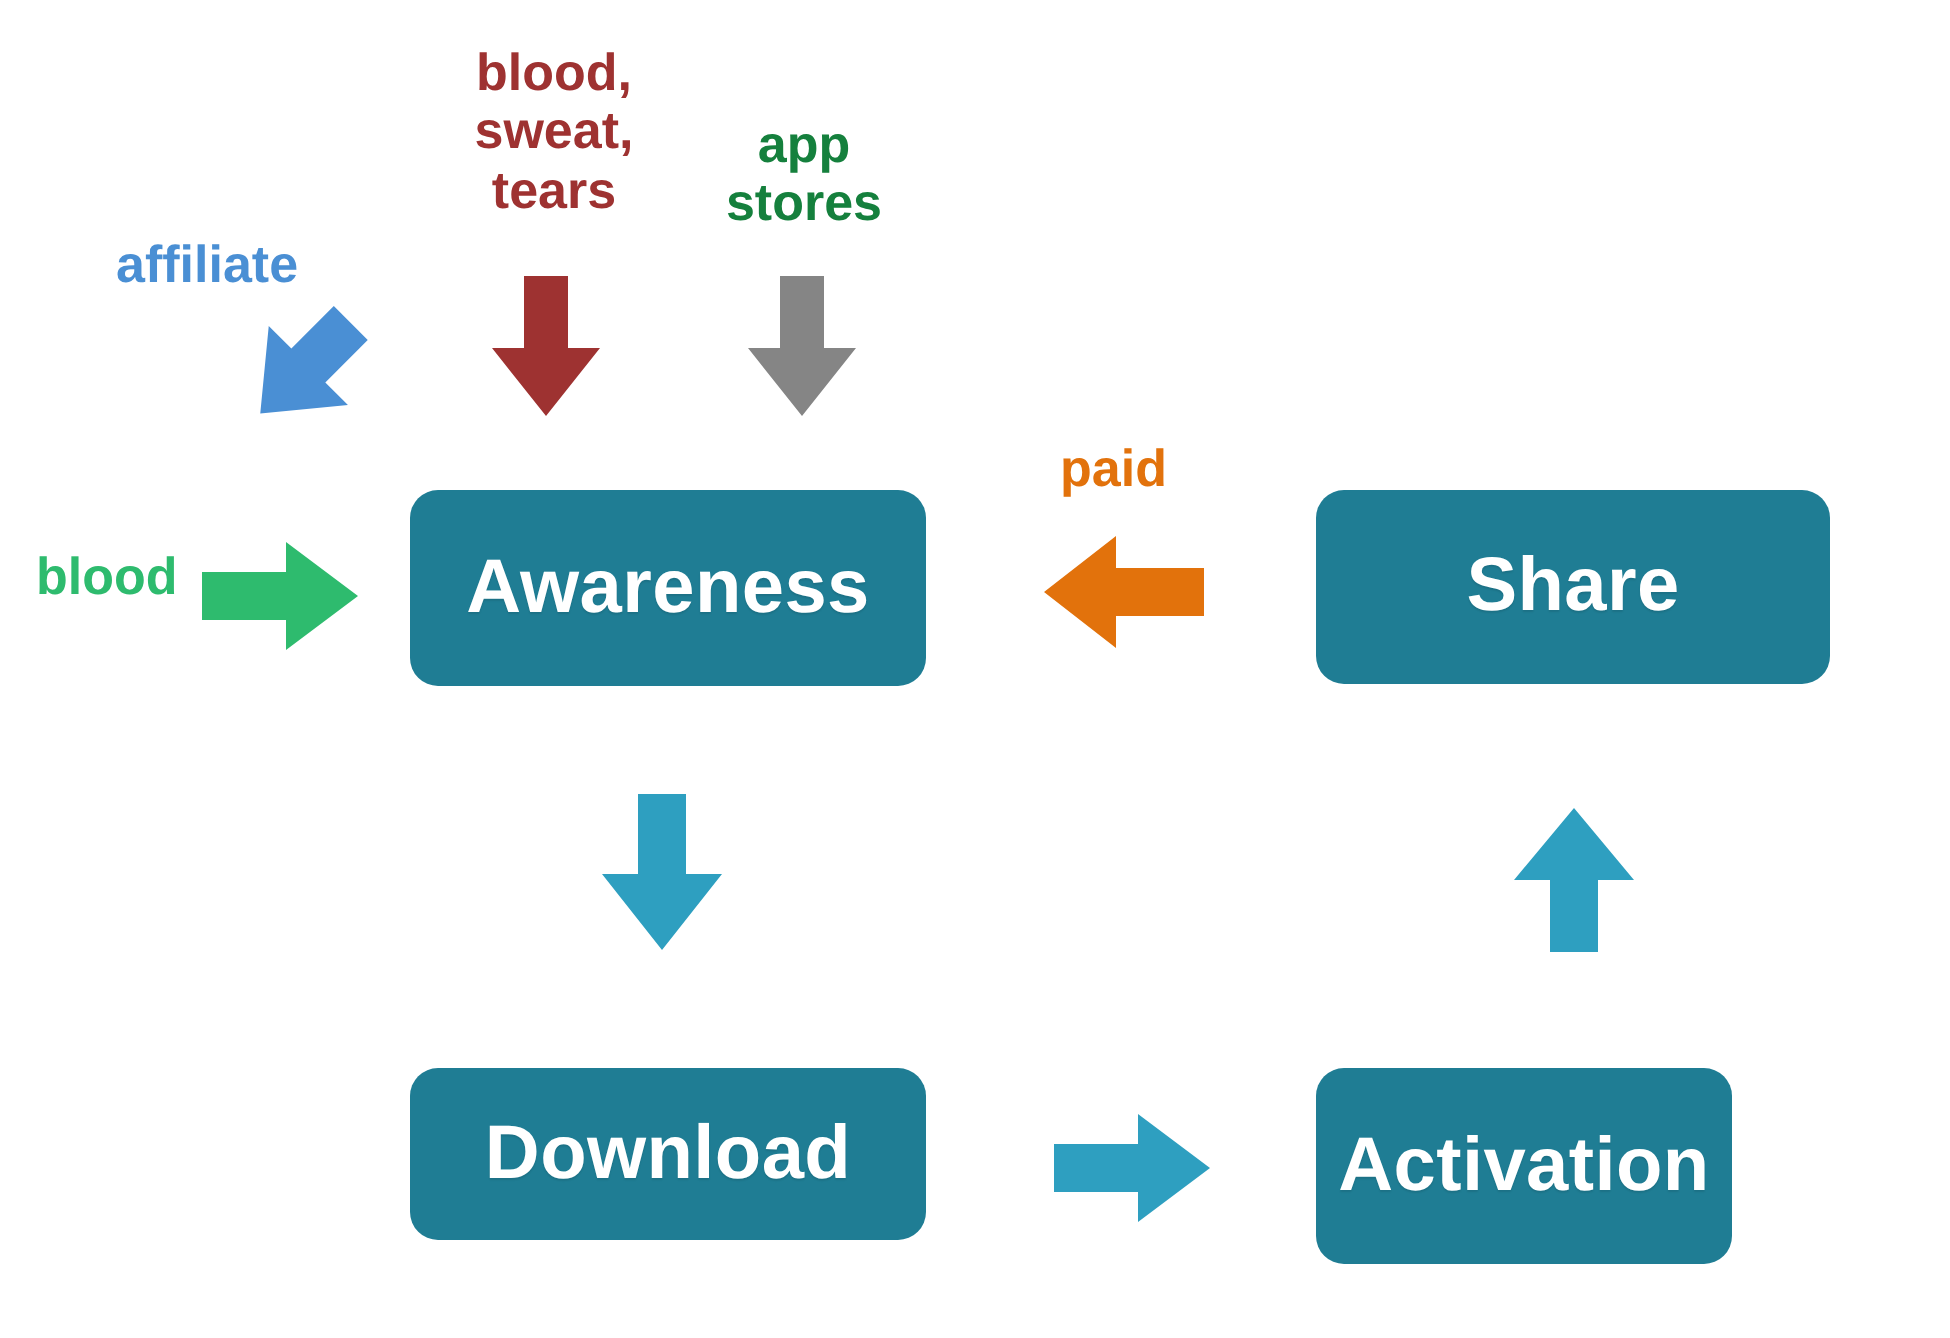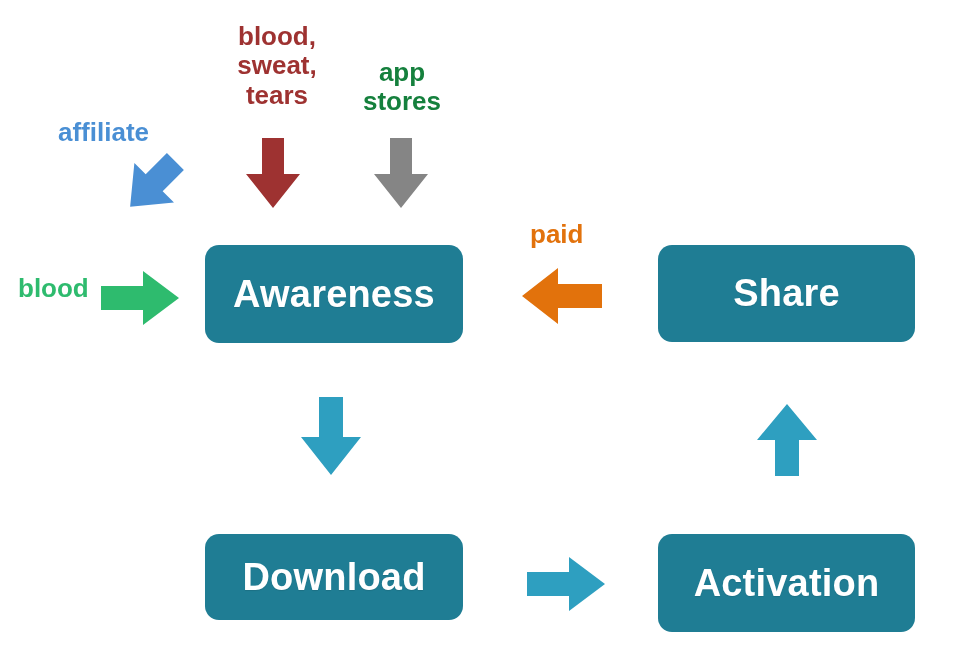--- a/index.html
+++ b/index.html
@@ -100,17 +100,17 @@
   </div>
 
   <div class="node-box" style="left:658px; top:245px; width:257px; height:97px;">
     <span>Share</span>
   </div>
 
   <div class="node-box" style="left:205px; top:534px; width:258px; height:86px;">
     <span>Download</span>
   </div>
 
-  <div class="node-box" style="left:658px; top:534px; width:257px; height:98px;">
+  <div class="node-box" style="left:658px; top:534px; width:208px; height:98px;">
     <span>Activation</span>
   </div>
 
 </div>
 
 </body></html>

